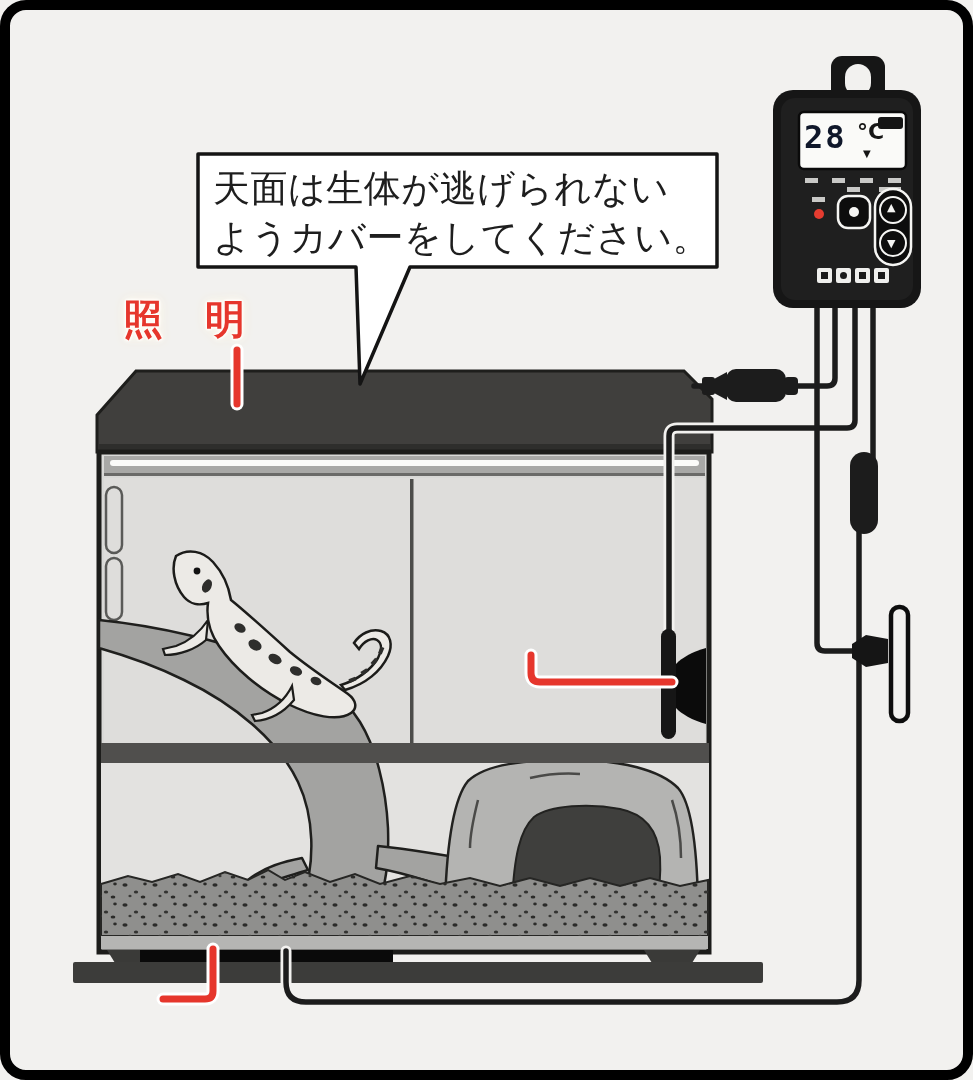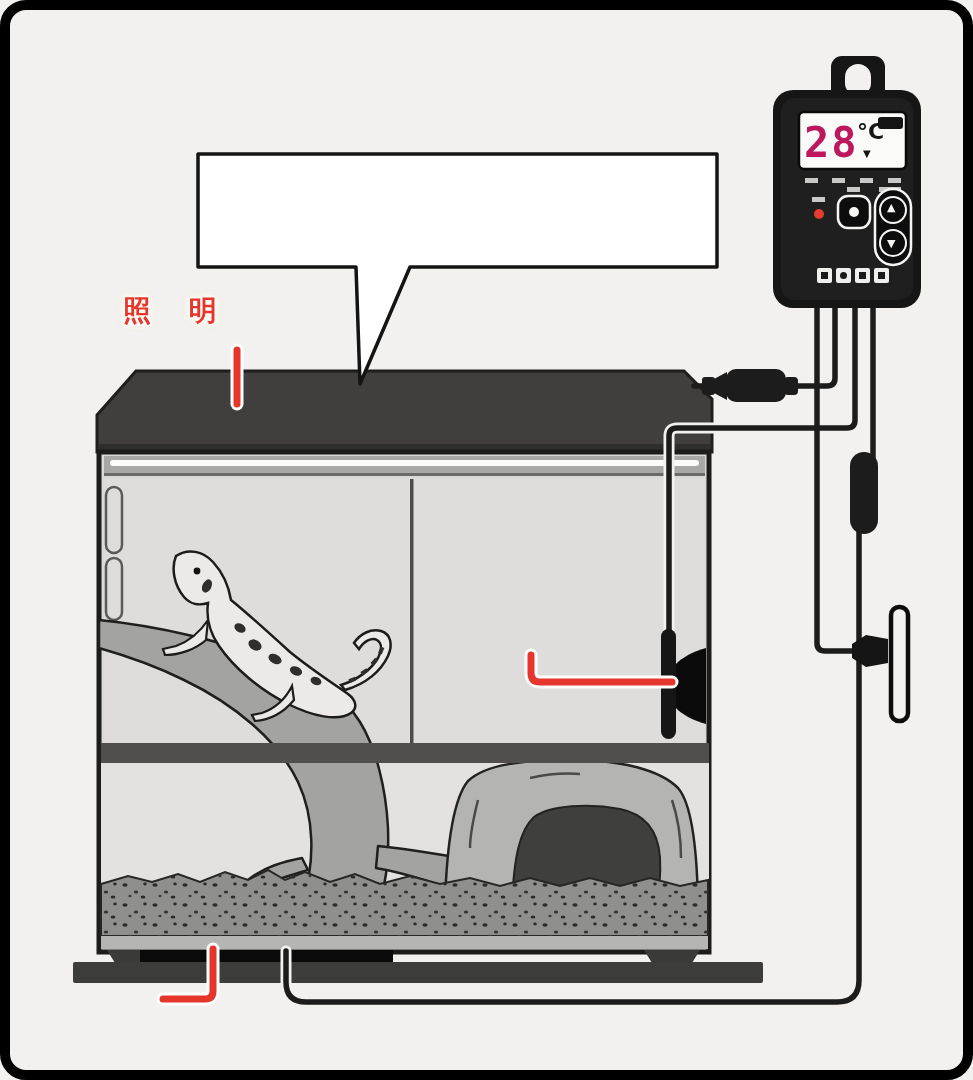--- a/index.html
+++ b/index.html
@@ -13,30 +13,30 @@
     box-sizing:border-box;pointer-events:none;z-index:50;
   }
   svg.scene{position:absolute;left:0;top:0;z-index:1;}
   .overlay{position:absolute;z-index:10;}
   .callout-text{
     left:213px;top:164px;width:500px;
     font-size:37px;line-height:49px;font-weight:500;color:#1e1e1e;
     letter-spacing:0.5px;white-space:nowrap;
   }
   .red-label{
-    color:#e6362c;font-weight:800;font-size:28px;white-space:nowrap;
+    color:#e6362c;font-weight:800;font-size:40px;white-space:nowrap;
     text-shadow:0 0 4px #fff,0 0 8px #fff,0 0 12px rgba(255,242,205,.95),
       1px 1px 2px #fff,-1px -1px 2px #fff,1px -1px 2px #fff,-1px 1px 2px #fff;
   }
   .label-lighting{left:123px;top:292px;letter-spacing:14px;}
   .label-sensor{left:456px;top:600px;letter-spacing:2px;}
   .label-heating{left:52px;top:972px;letter-spacing:14px;}
   .lcd-temp{
     left:804px;top:118px;font-family:"DejaVu Sans Mono",monospace;
-    font-weight:700;font-size:42px;color:#be185d;letter-spacing:2px;
+    font-weight:700;font-size:32px;color:#0f172a;letter-spacing:2px;
   }
   .lcd-unit{left:857px;top:119px;font-weight:700;font-size:22px;color:#161616;}
   .lcd-badge{left:878px;top:117px;width:25px;height:12px;background:#141414;border-radius:3px;}
   .lcd-marker{left:863px;top:148px;font-size:10px;color:#141414;}
   .btn-glyph{font-size:11px;color:#f5f5f3;line-height:11px;}
   .glyph-up{left:887px;top:202px;}
   .glyph-down{left:887px;top:238px;}
 </style>
 </head>
 <body>
@@ -239,20 +239,24 @@
       <rect x="855" y="268" width="15" height="15" rx="2" fill="#efefed"></rect>
       <rect x="874" y="268" width="15" height="15" rx="2" fill="#efefed"></rect>
       <rect x="821" y="272" width="7" height="7" fill="#1a1a1a"></rect>
       <circle cx="843.5" cy="275.5" r="3.5" fill="#1a1a1a"></circle>
       <rect x="859" y="272" width="7" height="7" fill="#1a1a1a"></rect>
       <rect x="878" y="272" width="7" height="7" fill="#1a1a1a"></rect>
     </g>
   </g>
 </svg>
 
+<div class="overlay callout-text">
+  <div>天面は生体が逃げられない</div>
+  <div>ようカバーをしてください。</div>
+</div>
 
 <div class="overlay red-label label-lighting">照 明</div>
 
 <div class="overlay lcd-temp">28</div>
 <div class="overlay lcd-unit">°C</div>
 <div class="overlay lcd-badge"></div>
 <div class="overlay lcd-marker">▼</div>
 <div class="overlay btn-glyph glyph-up">▲</div>
 <div class="overlay btn-glyph glyph-down">▼</div>
 

